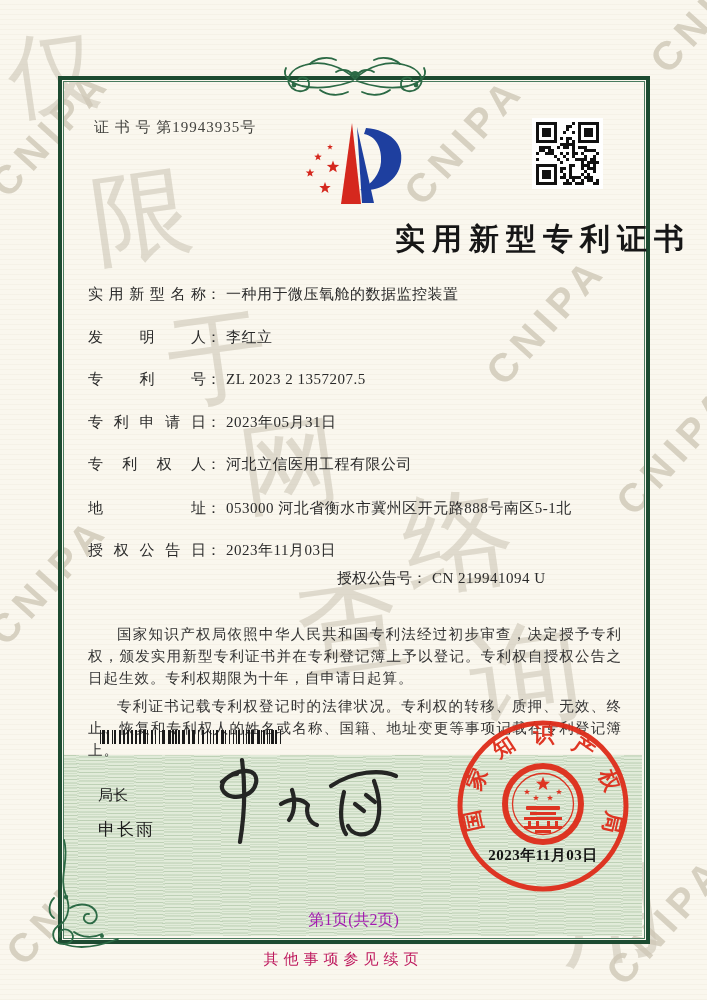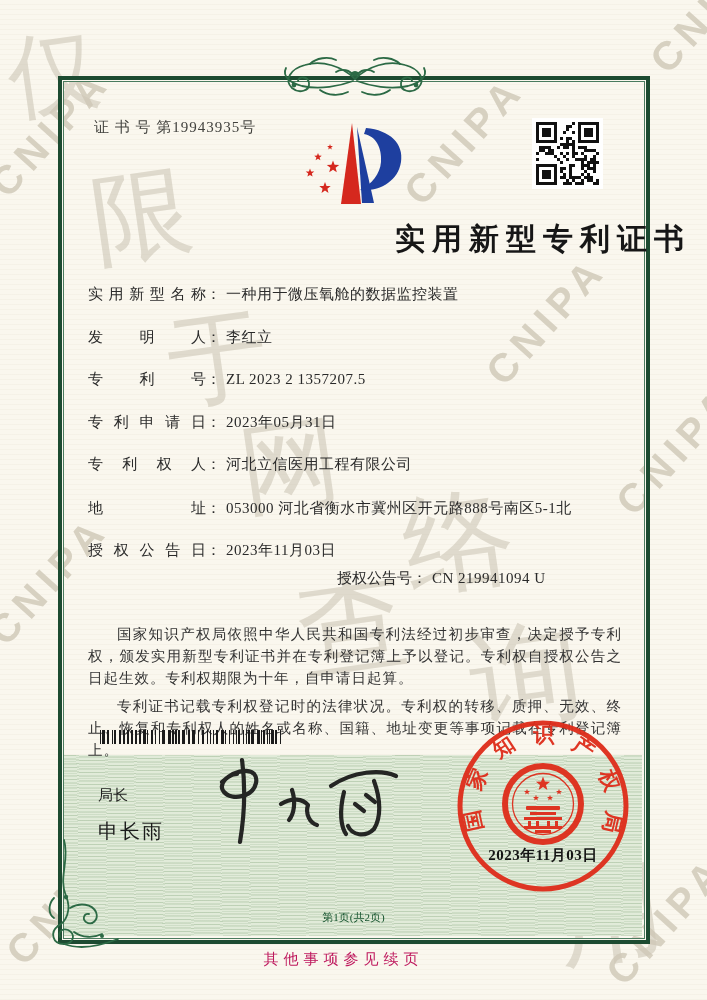--- a/index.html
+++ b/index.html
@@ -36,26 +36,26 @@
   .pair2{position:absolute;left:249px;top:0;white-space:nowrap;margin-top:28px;}
   
   .paras{position:absolute;left:88px;top:577px;width:534px;z-index:3;
         font-size:14.5px;line-height:1.5;color:#333;text-align:justify;letter-spacing:1px;margin-top:47px;}
   .paras p{margin:0 0 7px;text-indent:2em;}
   
   .barcode{position:absolute;left:100px;top:730px;z-index:3;}
   .officer-title{position:absolute;left:98px;top:786px;z-index:3;font-family:"Liberation Sans",sans-serif;
         font-size:15px;color:#1c1c1c;}
   .officer-name{position:absolute;left:98px;top:818px;z-index:3;font-family:"Liberation Sans",sans-serif;
-        font-size:20px;color:#1c1c1c;letter-spacing:2px;}
+        font-size:17px;color:#1c1c1c;letter-spacing:2px;}
   .signature{position:absolute;left:195px;top:752px;z-index:4;}
   .seal{position:absolute;left:455px;top:718px;z-index:4;opacity:.95;}
   .seal-date{position:absolute;left:468px;top:846px;width:150px;z-index:5;text-align:center;
         font-size:15px;font-weight:bold;color:#141414;letter-spacing:.5px;}
-  .pageno{position:absolute;left:0;right:0;top:910px;z-index:3;text-align:center;font-size:11px;color:#14532d;}
+  .pageno{position:absolute;left:0;right:0;top:910px;z-index:3;text-align:center;font-size:16px;color:#a21caf;}
   .note{position:absolute;left:0;right:20px;top:950px;z-index:3;text-align:center;
         font-size:15px;letter-spacing:5px;color:#be185d;}
   .ornament-top{position:absolute;left:250px;top:50px;z-index:3;}
   .ornament-corner{position:absolute;left:40px;top:838px;z-index:3;}
 </style>
 </head>
 <body>
 
 <div class="page">
 

